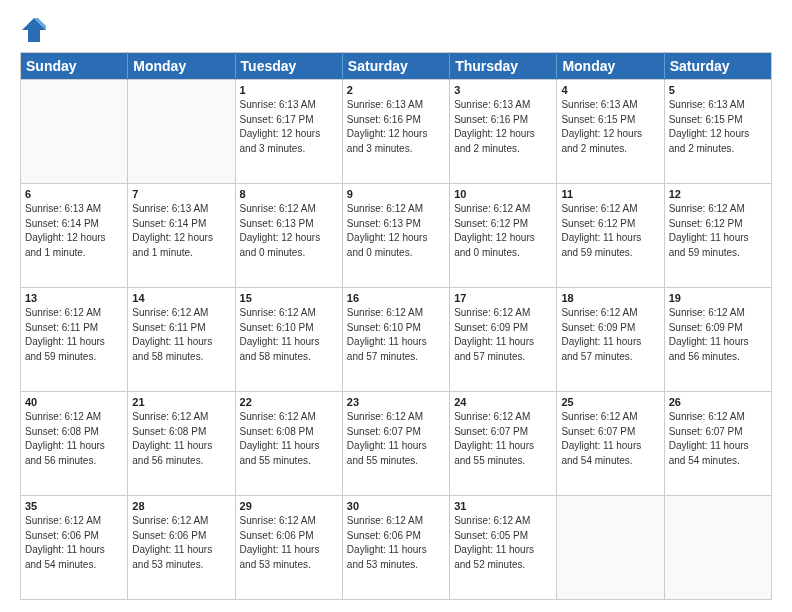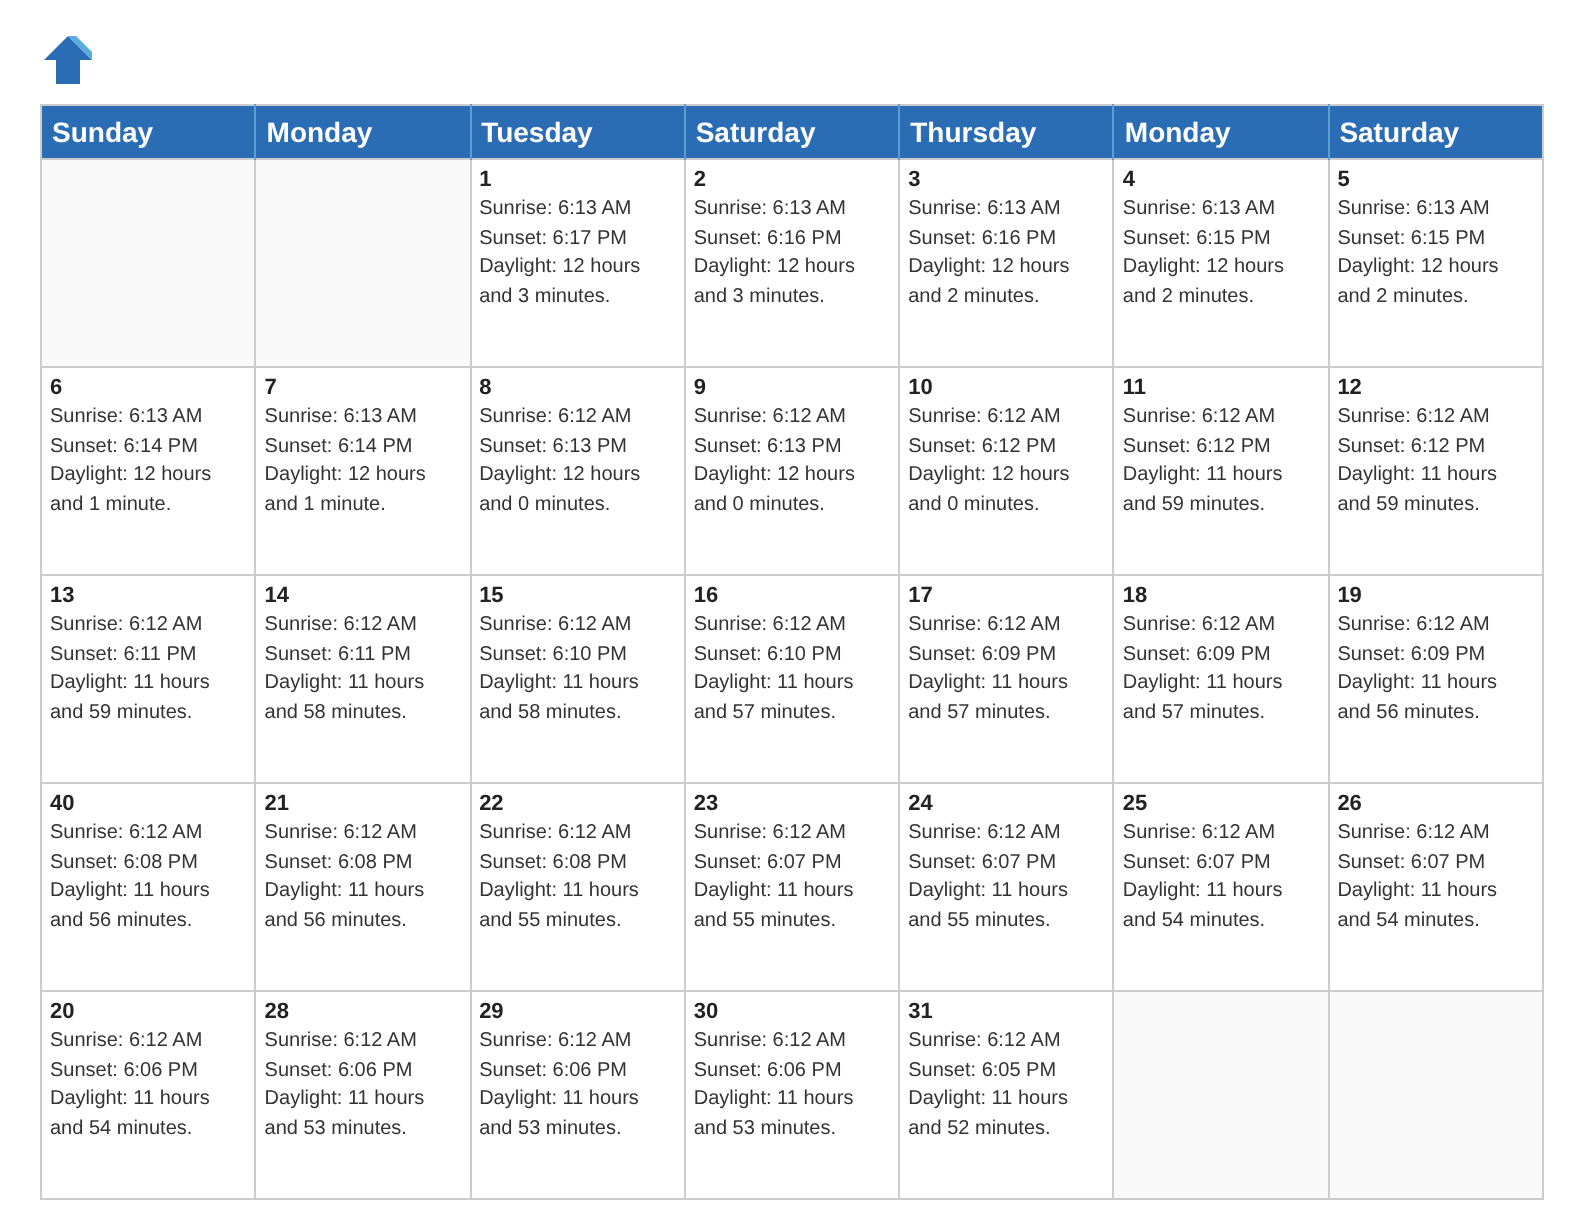--- a/index.html
+++ b/index.html
@@ -315,21 +315,21 @@
           <td>
             <div class="day-num">26</div>
             <div class="day-info" style="white-space: pre-line;">Sunrise: 6:12 AM
 Sunset: 6:07 PM
 Daylight: 11 hours
 and 54 minutes.</div>
           </td>
         </tr>
         <tr>
           <td>
-            <div class="day-num">20</div>
+            <div class="day-num">35</div>
             <div class="day-info" style="white-space: pre-line;">Sunrise: 6:12 AM
 Sunset: 6:06 PM
 Daylight: 11 hours
 and 54 minutes.</div>
           </td>
           <td>
             <div class="day-num">28</div>
             <div class="day-info" style="white-space: pre-line;">Sunrise: 6:12 AM
 Sunset: 6:06 PM
 Daylight: 11 hours

